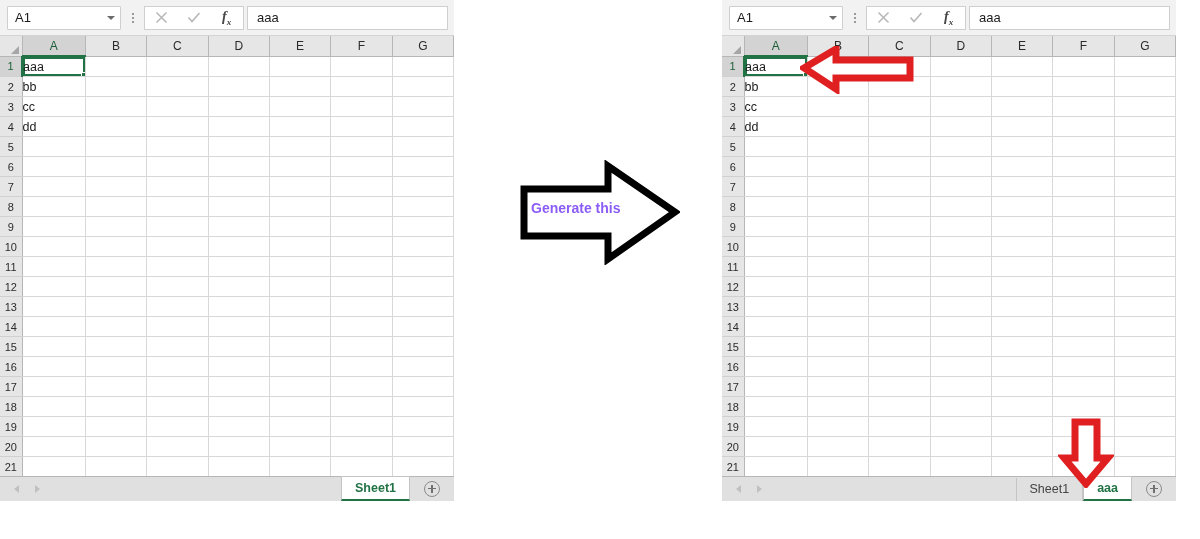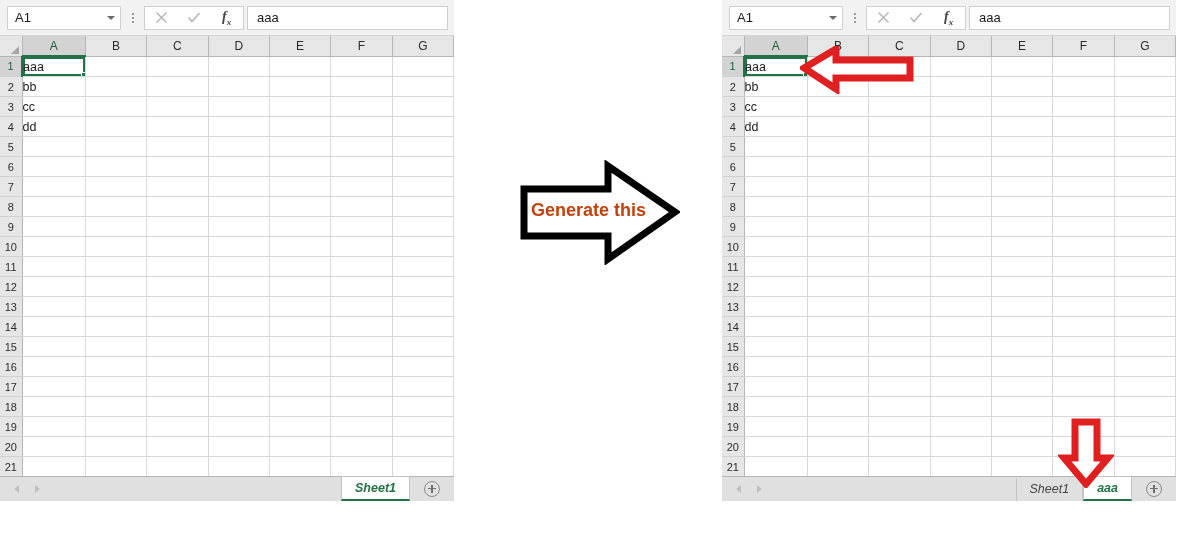--- a/index.html
+++ b/index.html
@@ -266,21 +266,20 @@
     height: 23px;
     line-height: 23px;
     padding: 0 13px;
     font-size: 12.5px;
     color: #444444;
     background: #e0e0e0;
     border-left: 1px solid #c4c4c4;
     border-right: 1px solid #c4c4c4;
     box-sizing: border-box;
     font-family: "Liberation Sans", sans-serif;
-    font-style: italic;
   }
   .sheet-tab.active {
     background: #ffffff;
     color: #217346;
     font-weight: bold;
     border-bottom: 2.5px solid #217346;
     height: 25px;
     line-height: 22px;
     border-top: 1px solid #c4c4c4;
   }
@@ -308,23 +307,23 @@
 
   
   .overlay { position: absolute; pointer-events: none; }
   #center-arrow { left: 520px; top: 160px; }
   #arrow-to-a1  { left: 800px; top: 46px; }
   #arrow-to-tab { left: 1058px; top: 418px; }
   .gen-label {
     position: absolute;
     left: 531px;
     top: 200px;
-    font-size: 18px;
+    font-size: 14px;
     font-weight: bold;
-    color: #c2410c;
+    color: #8b5cf6;
     font-family: "Liberation Sans", sans-serif;
     white-space: nowrap;
   }
 </style>
 </head>
 <body>
 
 <div class="excel-panel panel-left">
 
   <div class="formula-row">

